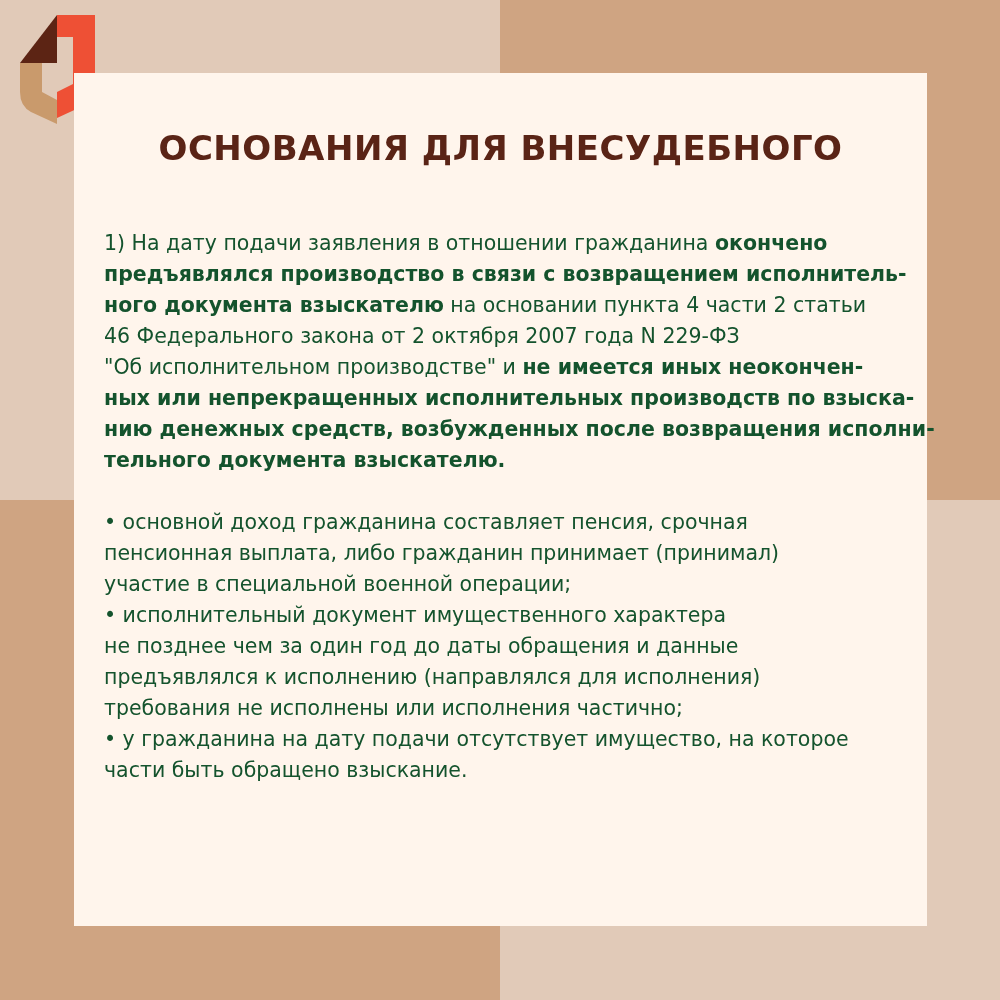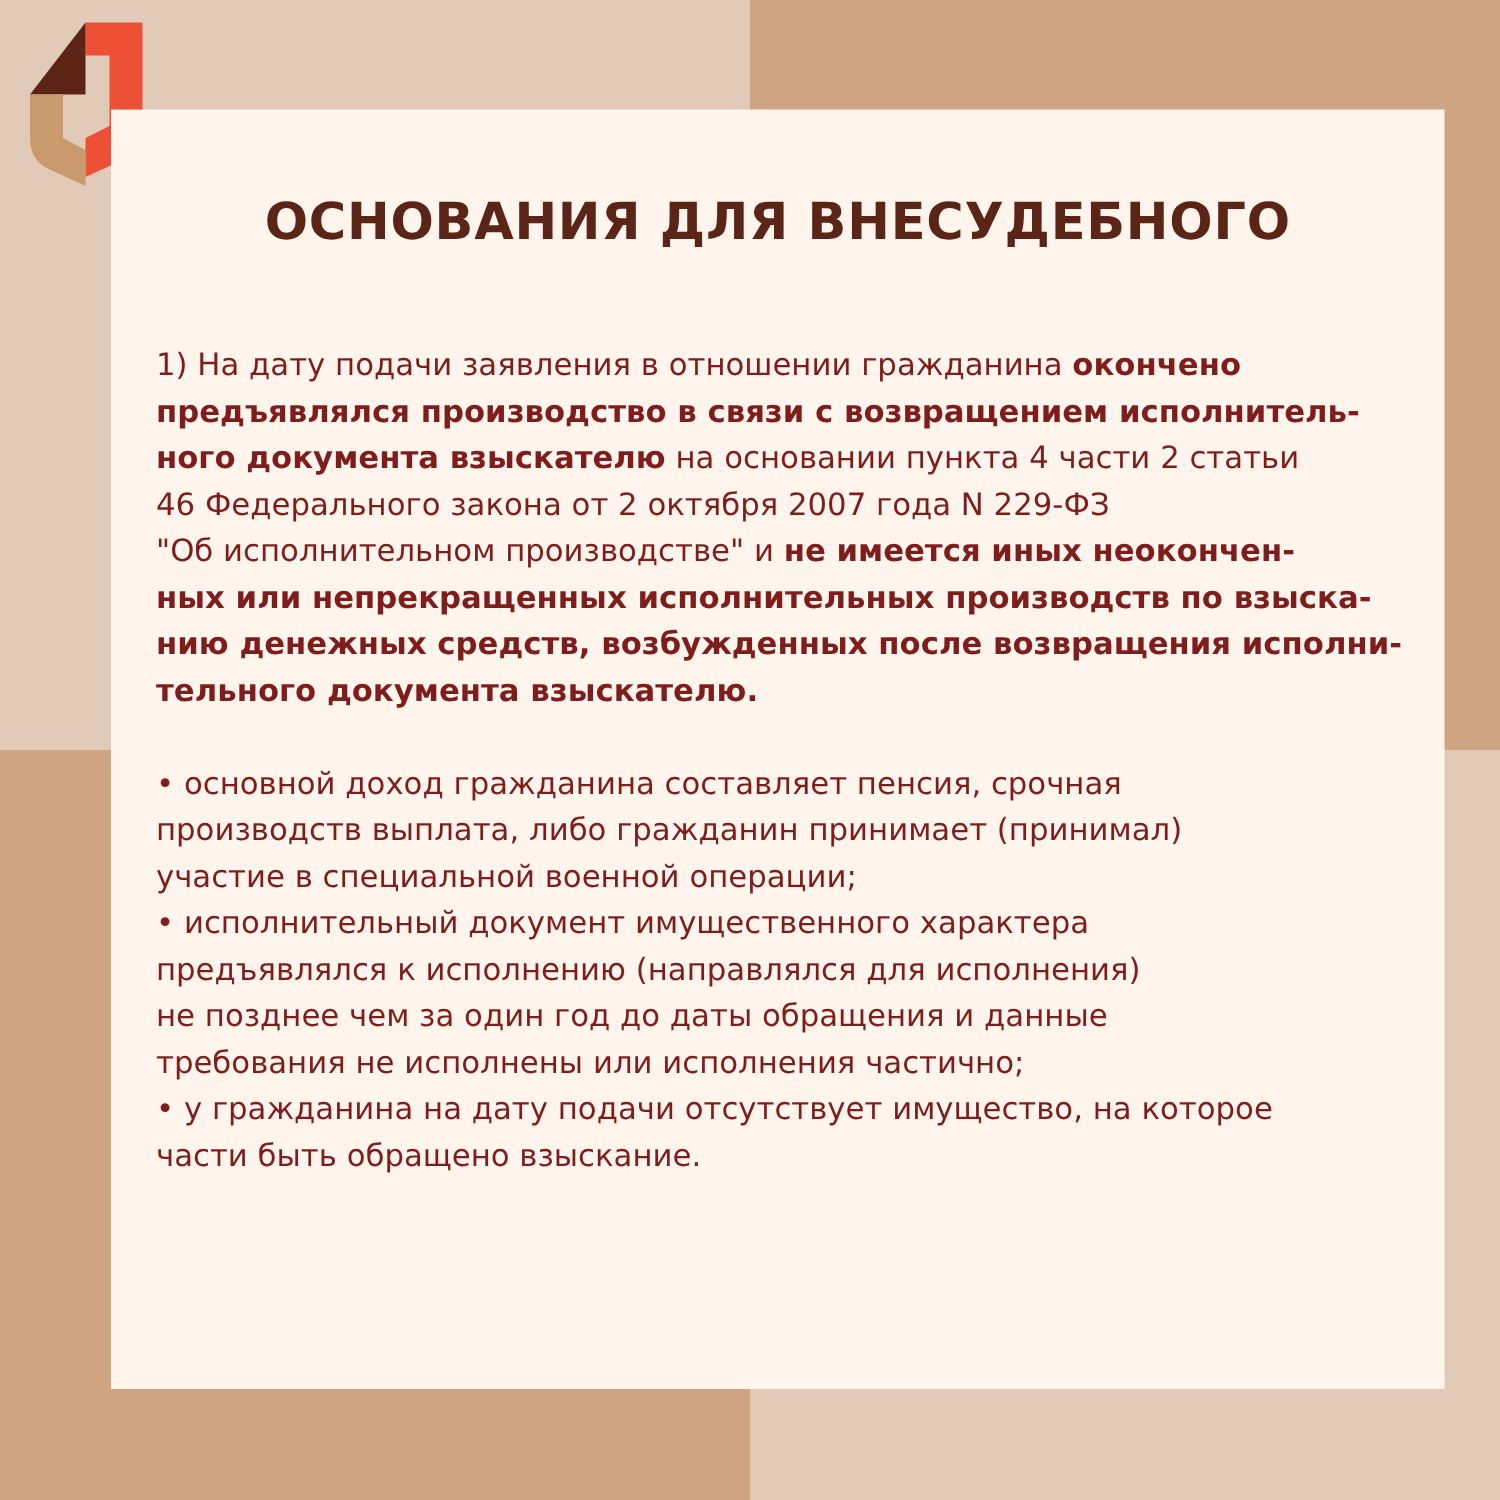--- a/index.html
+++ b/index.html
@@ -3,29 +3,29 @@
 <meta charset="utf-8">
 <style>
   html, body { margin:0; padding:0; }
   body { width:1000px; height:1000px; position:relative; overflow:hidden; background:#e1cab8; }
   .quad { position:absolute; width:500px; height:500px; }
   .q-tl { left:0; top:0; }
   .q-tr { left:500px; top:0; }
   .q-bl { left:0; top:500px; }
   .q-br { left:500px; top:500px; }
   .logo { position:absolute; left:15px; top:12px; width:85px; height:112px; }
-  .card { position:absolute; left:74px; top:73px; width:853px; height:853px; background:#fff5ec;padding-left:36px; }
+  .card { position:absolute; left:74px; top:73px; width:853px; height:853px; background:#fff5ec; }
   .title {
     position:absolute; left:0; right:0; top:52px; text-align:center;
     font-family:"DejaVu Sans", sans-serif; font-weight:bold; font-size:34px; line-height:46px;
     color:#5a2416; letter-spacing:0.5px; margin:0;
   }
   .body-text {
     position:absolute; left:30px; top:155px; width:810px;
-    font-family:"DejaVu Sans", sans-serif; font-size:20.5px; line-height:31px; color:#7f1d1d;
+    font-family:"DejaVu Sans", sans-serif; font-size:20.5px; line-height:31px; color:#14532d;
   }
   .line { white-space:nowrap; display:block; height:31px; }
   .gap { height:31px; display:block; }
   b { font-weight:bold; }
 </style>
 </head>
 <body>
 
 <div class="quad q-tl" style="background:#e1cab8"></div>
 <div class="quad q-tr" style="background:#cfa482"></div>
@@ -55,23 +55,23 @@
         <span class="line"><b>ного документа взыскателю</b><span> на основании пункта 4 части 2 статьи</span></span>
         <span class="line"><span>46 Федерального закона от 2 октября 2007 года N 229-ФЗ</span></span>
         <span class="line"><span>"Об исполнительном производстве" и </span><b>не имеется иных неокончен-</b></span>
         <span class="line"><b>ных или непрекращенных исполнительных производств по взыска-</b></span>
         <span class="line"><b>нию денежных средств, возбужденных после возвращения исполни-</b></span>
         <span class="line"><b>тельного документа взыскателю.</b></span>
       </div>
     <span class="gap"></span>
     <div id="sec2">
         <span class="line"><span>• основной доход гражданина составляет пенсия, срочная</span></span>
-        <span class="line"><span>производств выплата, либо гражданин принимает (принимал)</span></span>
+        <span class="line"><span>пенсионная выплата, либо гражданин принимает (принимал)</span></span>
         <span class="line"><span>участие в специальной военной операции;</span></span>
         <span class="line"><span>• исполнительный документ имущественного характера</span></span>
+        <span class="line"><span>не позднее чем за один год до даты обращения и данные</span></span>
         <span class="line"><span>предъявлялся к исполнению (направлялся для исполнения)</span></span>
-        <span class="line"><span>не позднее чем за один год до даты обращения и данные</span></span>
         <span class="line"><span>требования не исполнены или исполнения частично;</span></span>
         <span class="line"><span>• у гражданина на дату подачи отсутствует имущество, на которое</span></span>
         <span class="line"><span>части быть обращено взыскание.</span></span>
       </div>
   </div>
 </div>
 
 </body></html>

